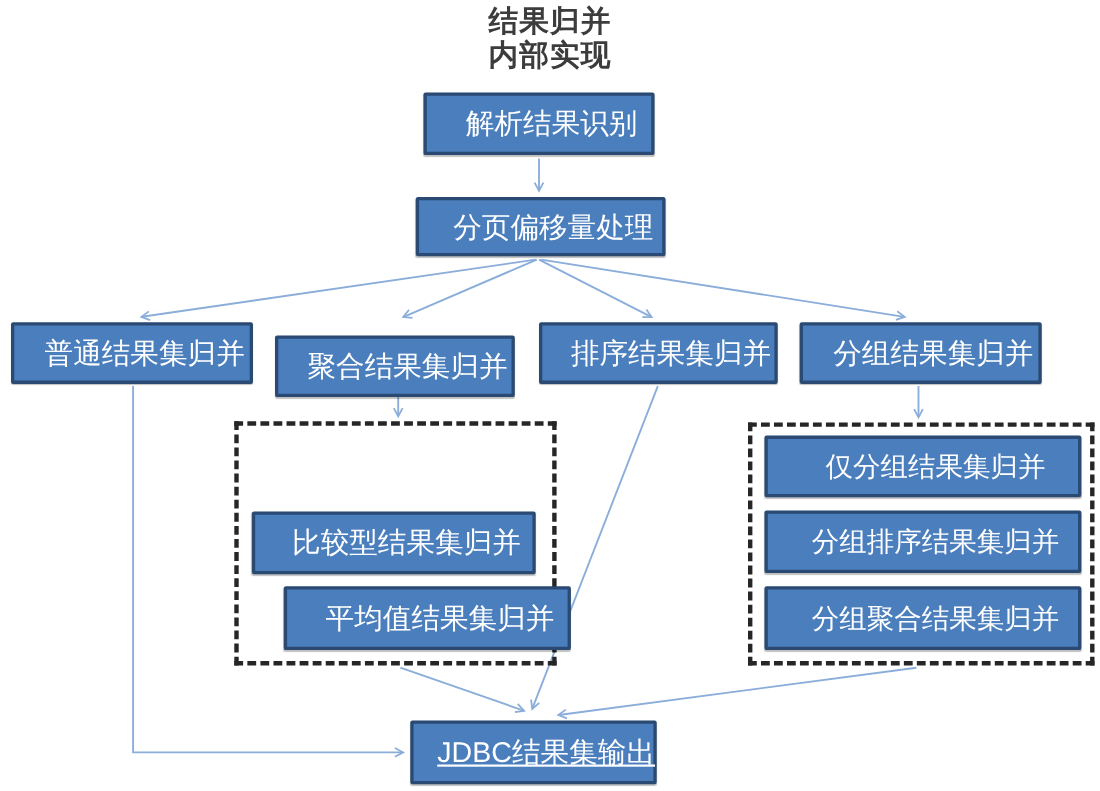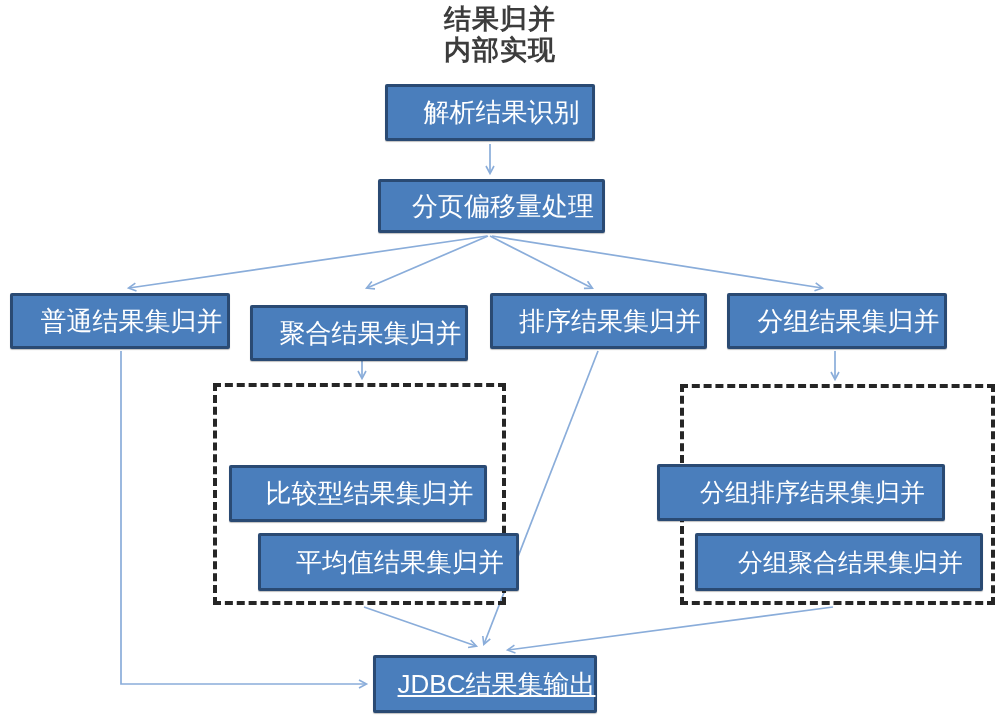--- a/index.html
+++ b/index.html
@@ -67,21 +67,21 @@
   #node-normal     { left:  10px; top: 293px; width: 220px; height: 56px; }
   #node-aggregate  { left: 250px; top: 293px; width: 218px; height: 56px; margin-top: 12px; }
   #node-sort       { left: 490px; top: 293px; width: 217px; height: 56px; }
   #node-group      { left: 727px; top: 293px; width: 220px; height: 56px; }
   #group-aggregate { left: 213px; top: 383px; width: 293px; height: 222px; }
   #node-accumulate { left: 229px; top: 394px; width: 261px; height: 59px; }
   #node-compare    { left: 229px; top: 465px; width: 258px; height: 57px; }
   #node-average    { left: 229px; top: 533px; width: 261px; height: 58px; margin-left: 29px; }
   #group-grouping  { left: 680px; top: 384px; width: 315px; height: 221px; }
   #node-group-only { left: 695px; top: 396px; width: 288px; height: 56px; }
-  #node-group-sort { left: 657px; top: 464px; width: 288px; height: 57px; }
+  #node-group-sort { left: 695px; top: 464px; width: 288px; height: 57px; }
   #node-group-agg  { left: 695px; top: 533px; width: 288px; height: 58px; }
   #node-jdbc       { left: 373px; top: 655px; width: 224px; height: 58px; text-decoration: underline; }
 </style>
 </head>
 <body>
 
 <div class="canvas">
 
   <div class="diagram-title">
     <div>结果归并</div>
@@ -122,18 +122,19 @@
   <div class="node" id="node-paging">分页偏移量处理</div>
 
   <div class="node" id="node-normal">普通结果集归并</div>
   <div class="node" id="node-aggregate">聚合结果集归并</div>
   <div class="node" id="node-sort">排序结果集归并</div>
   <div class="node" id="node-group">分组结果集归并</div>
 
   <div class="node" id="node-compare">比较型结果集归并</div>
   <div class="node" id="node-average">平均值结果集归并</div>
 
+  <div class="node small-pad" id="node-group-only">仅分组结果集归并</div>
   <div class="node small-pad" id="node-group-sort">分组排序结果集归并</div>
   <div class="node small-pad" id="node-group-agg">分组聚合结果集归并</div>
 
   <div class="node" id="node-jdbc">JDBC结果集输出</div>
 
 </div>
 
 </body></html>

